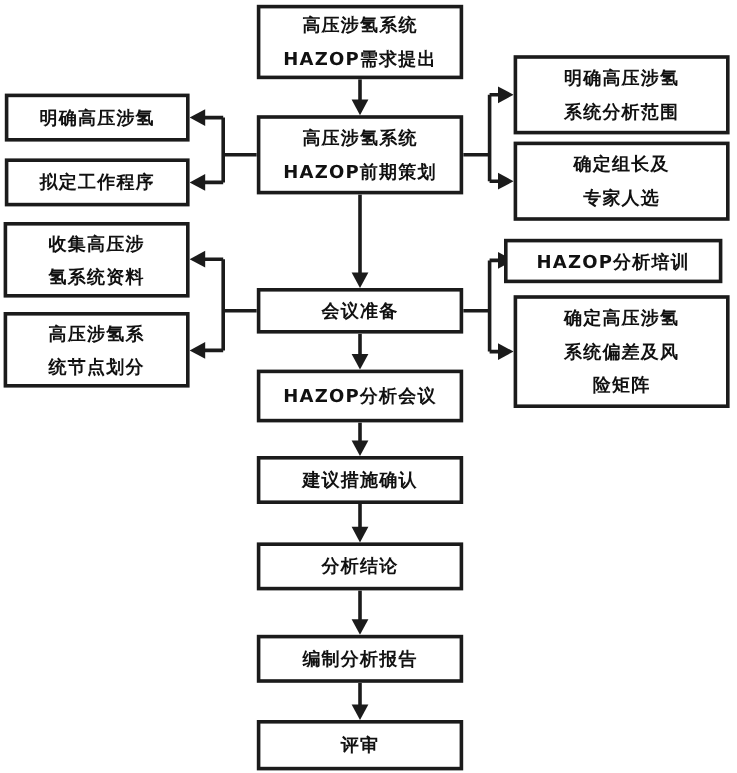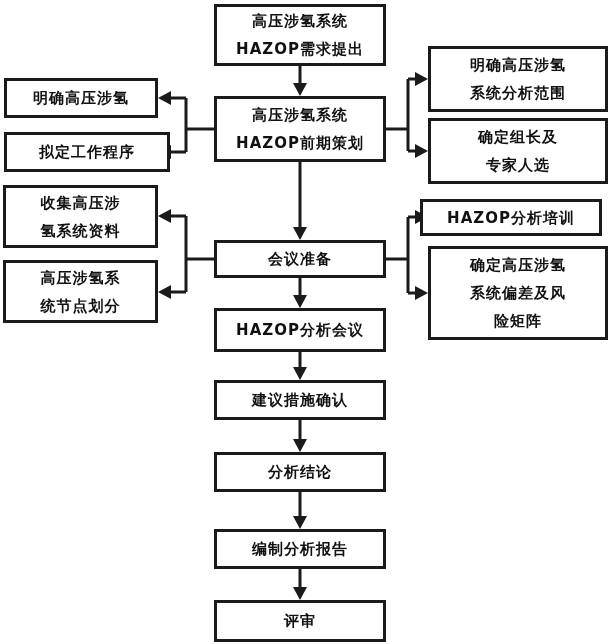--- a/index.html
+++ b/index.html
@@ -31,21 +31,21 @@
   #n-demand     { left: 214px; top: 4px;   width: 172px; height: 62px; }
   #n-planning   { left: 214px; top: 96px;  width: 172px; height: 66px; }
   #n-prep       { left: 214px; top: 240px; width: 172px; height: 38px; }
   #n-meeting    { left: 214px; top: 308px; width: 172px; height: 44px; }
   #n-measures   { left: 214px; top: 380px; width: 172px; height: 40px; text-align: center; }
   #n-conclusion { left: 214px; top: 452px; width: 172px; height: 40px; }
   #n-report     { left: 214px; top: 529px; width: 172px; height: 40px; }
   #n-review     { left: 214px; top: 600px; width: 172px; height: 42px; }
   
   #n-duty       { left: 4px;   top: 78px;  width: 154px; height: 40px; }
-  #n-procedure  { left: 4px;   top: 132px; width: 166px; height: 40px; }
+  #n-procedure  { left: 4px;   top: 132px; width: 154px; height: 40px; }
   #n-collect    { left: 3px;   top: 185px; width: 155px; height: 63px; }
   #n-nodediv    { left: 3px;   top: 260px; width: 155px; height: 63px; }
   
   #n-scope      { left: 428px; top: 46px;  width: 180px; height: 66px; }
   #n-leader     { left: 428px; top: 118px; width: 180px; height: 66px; }
   #n-training   { left: 420px; top: 199px; width: 182px; height: 37px; }
   #n-deviation  { left: 428px; top: 246px; width: 180px; height: 94px; }
   #connectors {
     position: absolute;
     left: 0; top: 0;

